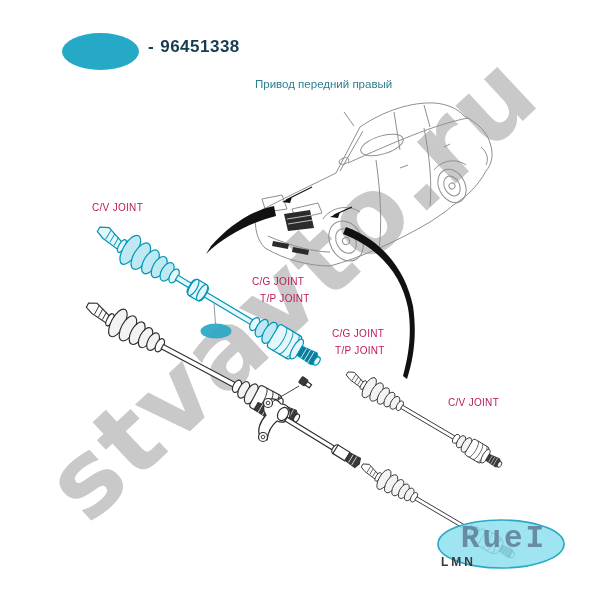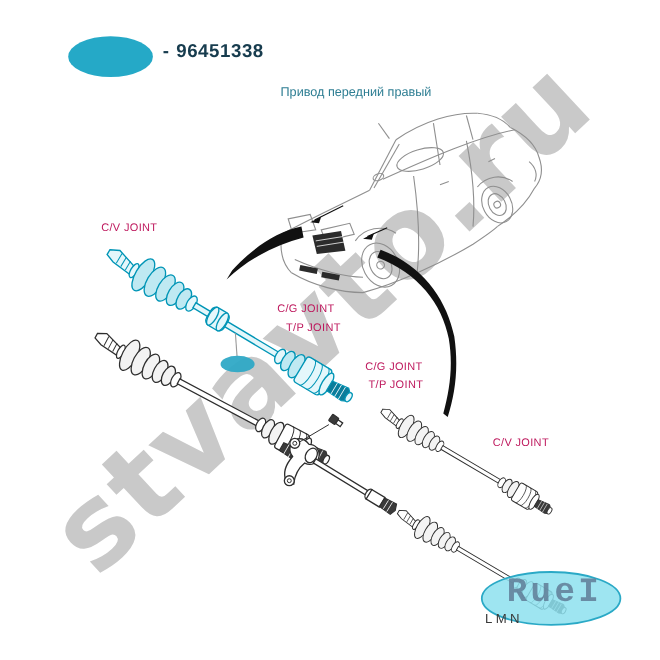--- a/index.html
+++ b/index.html
@@ -39,21 +39,21 @@
   .lbl-cg-mid{left:252px;top:276px;}
   .lbl-tp-mid{left:260px;top:293px;}
   .lbl-cg-right{left:332px;top:328px;}
   .lbl-tp-right{left:335px;top:345px;}
   .lbl-cv-right{left:448px;top:397px;}
 
   
   .brand{position:absolute;left:456px;top:521px;width:96px;text-align:center;z-index:6;
     font-family:Liberation Mono, monospace;font-size:31px;font-weight:600;color:rgba(95,125,150,.85);
     letter-spacing:3px;}
-  .brand-sub{position:absolute;left:441px;top:555px;z-index:6;font-size:12px;font-weight:normal;
+  .brand-sub{position:absolute;left:441px;top:555px;z-index:6;font-size:12px;font-weight:bold;
     color:#3a3a3a;letter-spacing:3px;}
 </style>
 </head>
 <body>
 
 <div class="stage">
 
   <div class="watermark">stvavto.ru</div>
 
   <svg class="art" width="600" height="600" viewBox="0 0 600 600">

